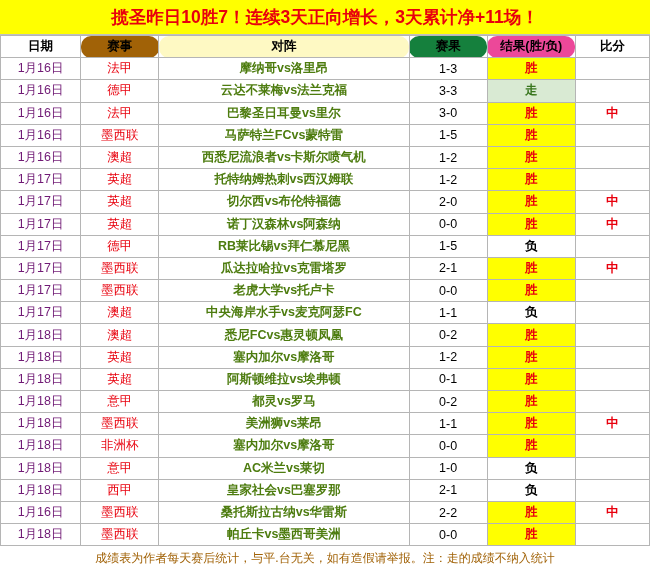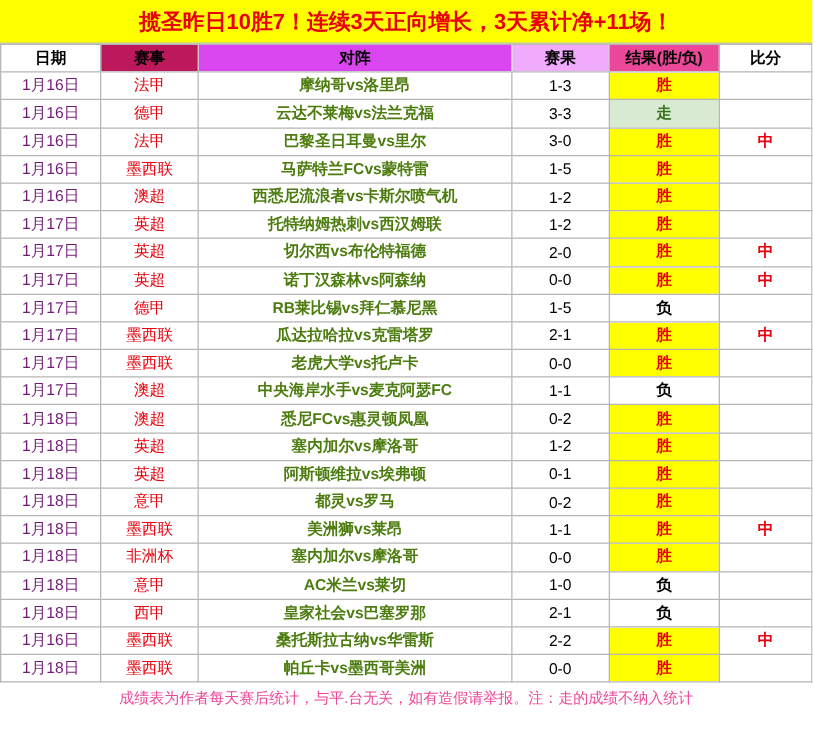--- a/index.html
+++ b/index.html
@@ -47,25 +47,26 @@
     text-align: center;
     vertical-align: middle;
     overflow: hidden;
     white-space: nowrap;
   }
   thead th {
     font-weight: bold;
     font-size: 13.5px;
     color: #000000;
     height: 24px;
+    border-radius: 10px;
   }
   th.h-date { background:#ffffff; }
-  th.h-league { background:#be185d;margin-top:40px; }
-  th.h-match { background:#d946ef; }
-  th.h-score { background:#f0abfc; }
+  th.h-league { background:#a16207;margin-top:40px; }
+  th.h-match { background:#fef9c3; }
+  th.h-score { background:#15803d; }
   th.h-result { background:#ec4899; }
   th.h-ratio { background:#ffffff; }
 
   col.c-date { width: 80px; }
   col.c-league { width: 78px; }
   col.c-match { width: 250px; }
   col.c-score { width: 78px; }
   col.c-result { width: 88px; }
   col.c-ratio { width: 74px; }
 
@@ -82,21 +83,21 @@
 
   .footer {
     font-size: 12px;
     color: #000000;
     text-align: center;
     height: 24px;
     line-height: 24px;
     white-space: nowrap;
     overflow: hidden;
   }
-  .footer .note { color: #ec4899; }
+  .footer .note { color: #a16207; }
 </style>
 </head>
 <body>
 
 <div class="sheet">
 
   <div class="title-bar">揽圣昨日10胜7！连续3天正向增长，3天累计净+11场！</div>
 
   <table class="grid">
     <colgroup>

